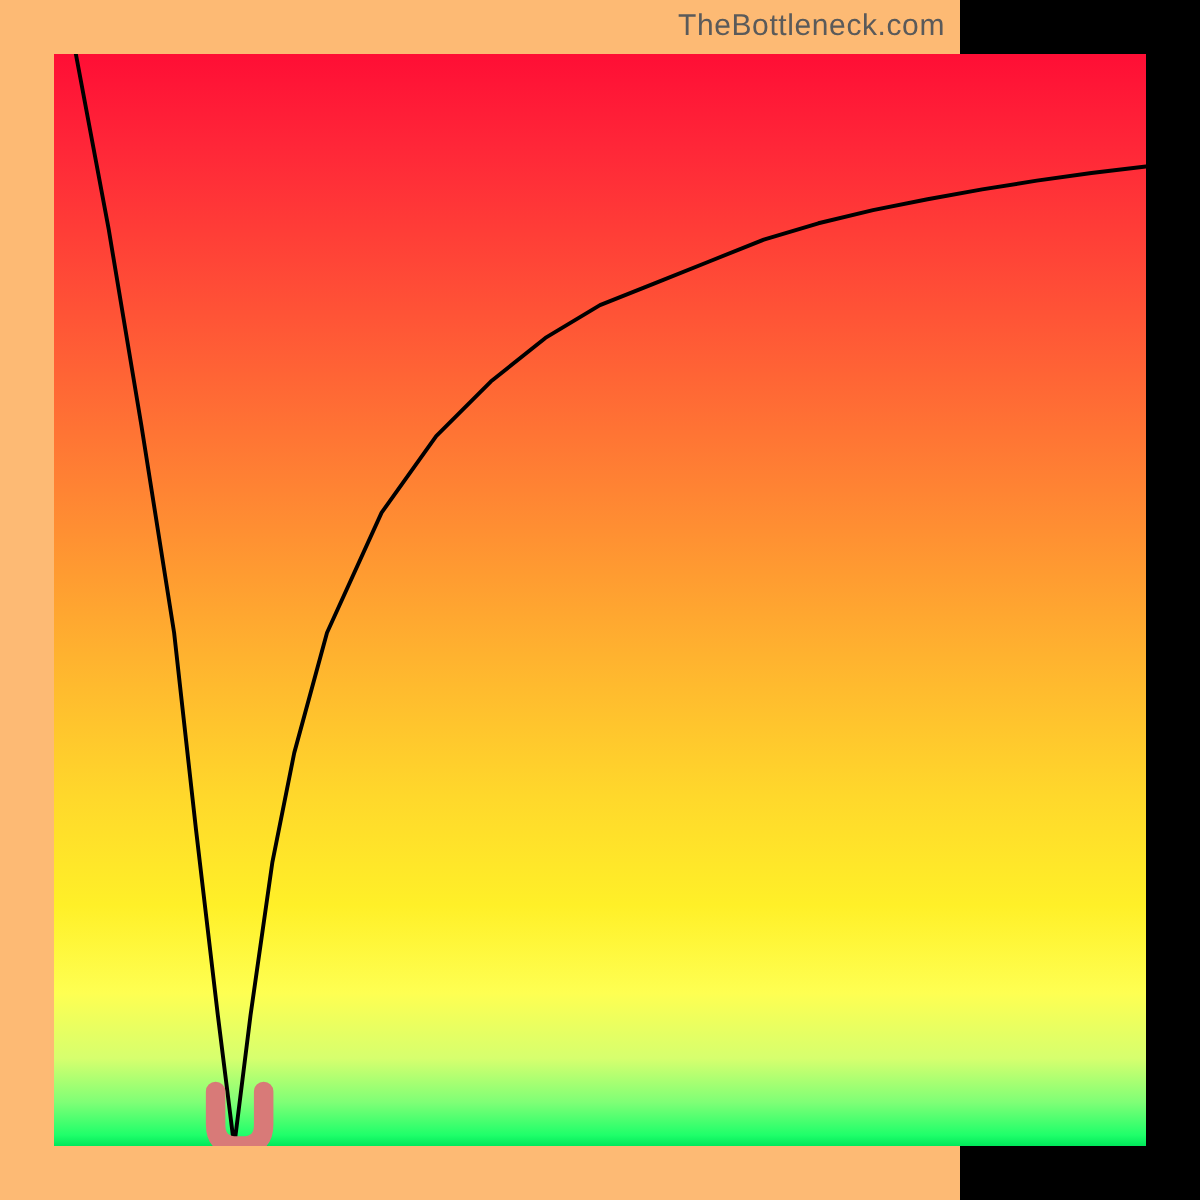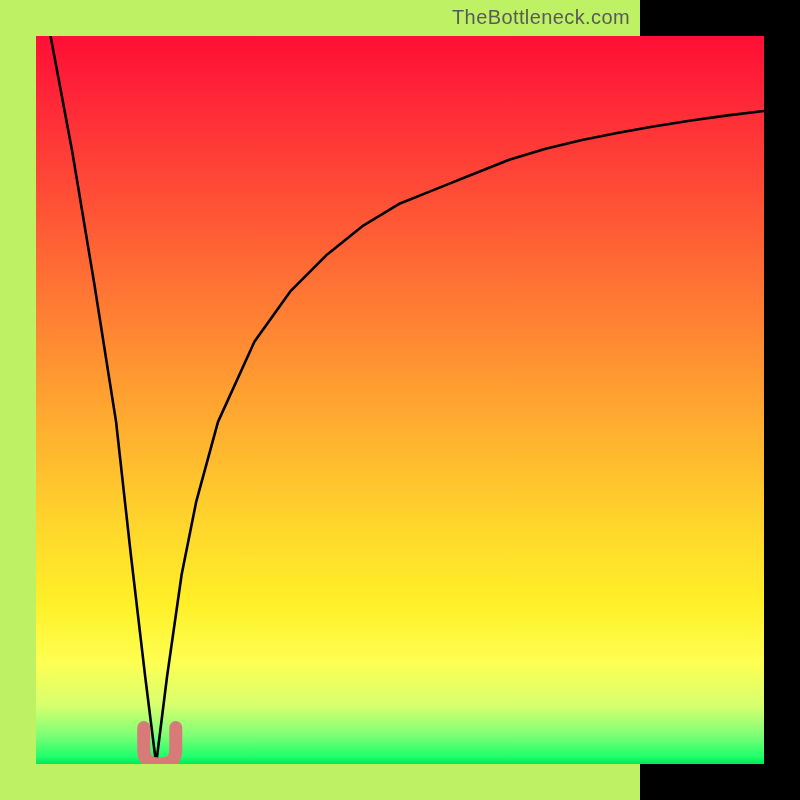--- a/index.html
+++ b/index.html
@@ -8,21 +8,21 @@
     width: 800px;
     height: 800px;
     overflow: hidden;
     background: #000;
     font-family: Arial, Helvetica, sans-serif;
   }
   .frame {
     position: relative;
     width: 640px;
     height: 800px;
-    background: #bef264;
+    background: #fdba74;
   }
   .plot-area {
     position: absolute;
     left: 36px;
     top: 36px;
     width: 728px;
     height: 728px;
     
     background: linear-gradient(
       to bottom,

